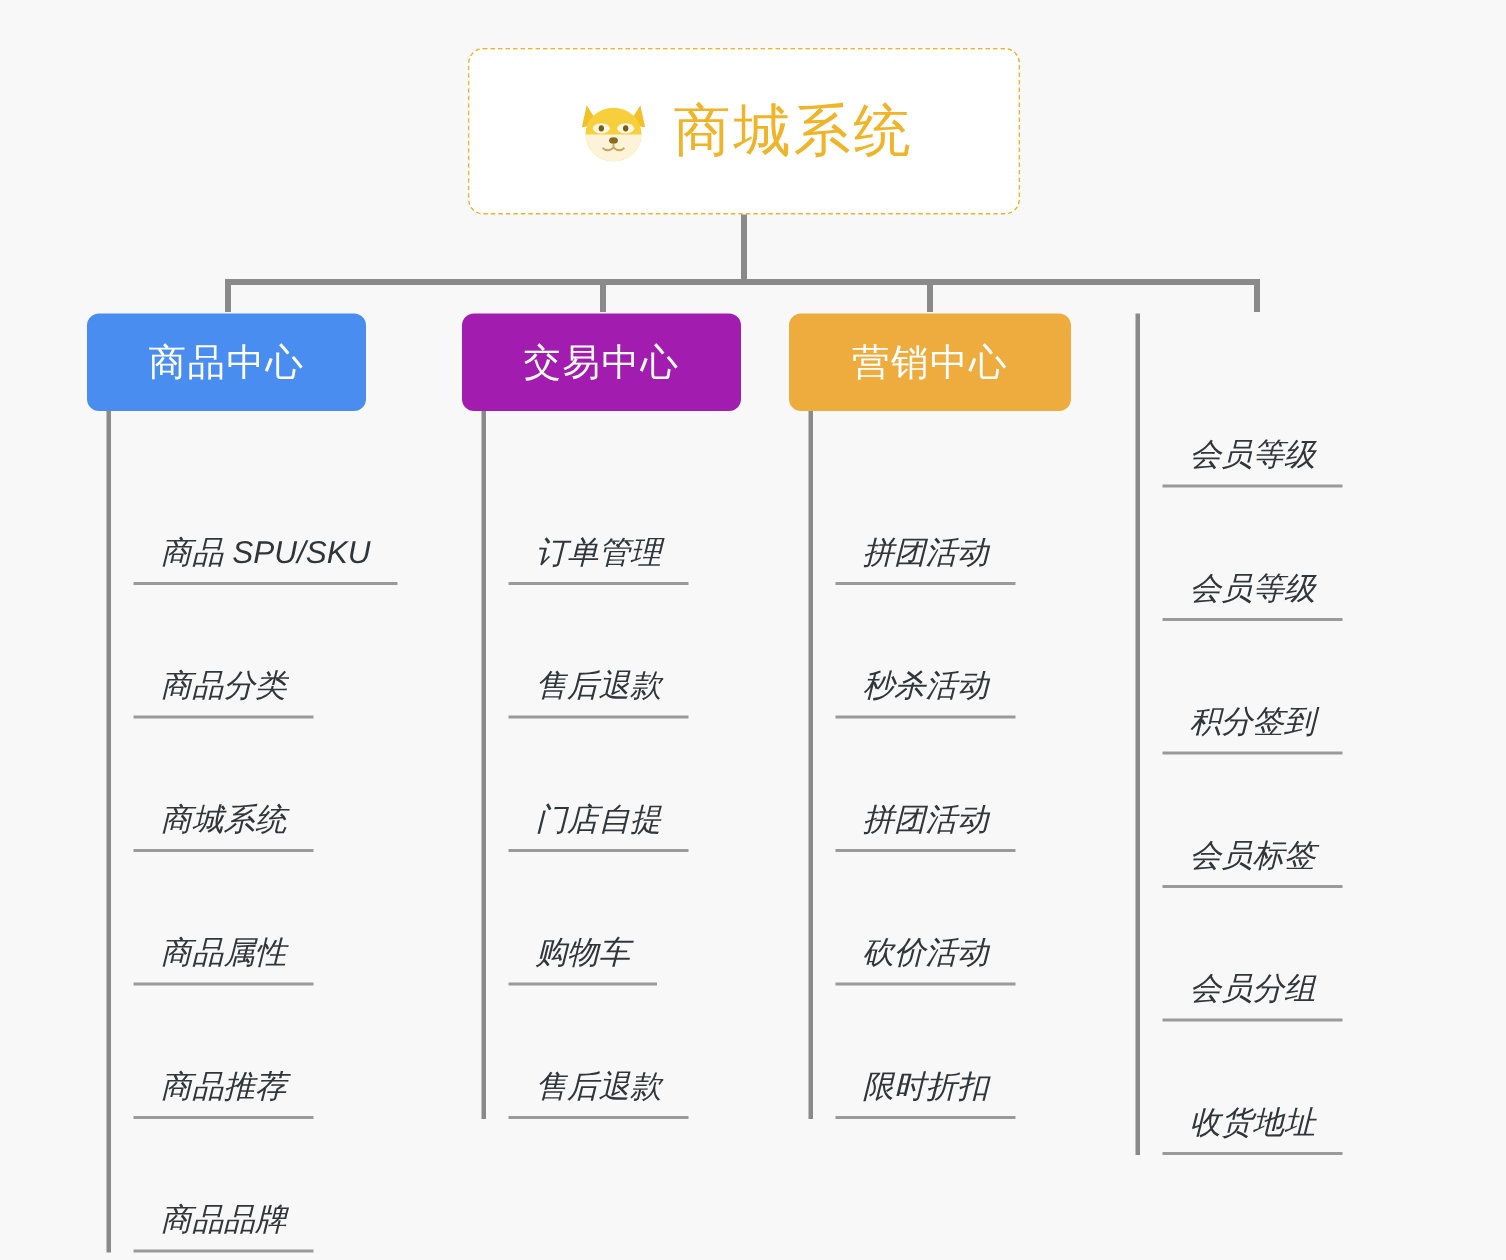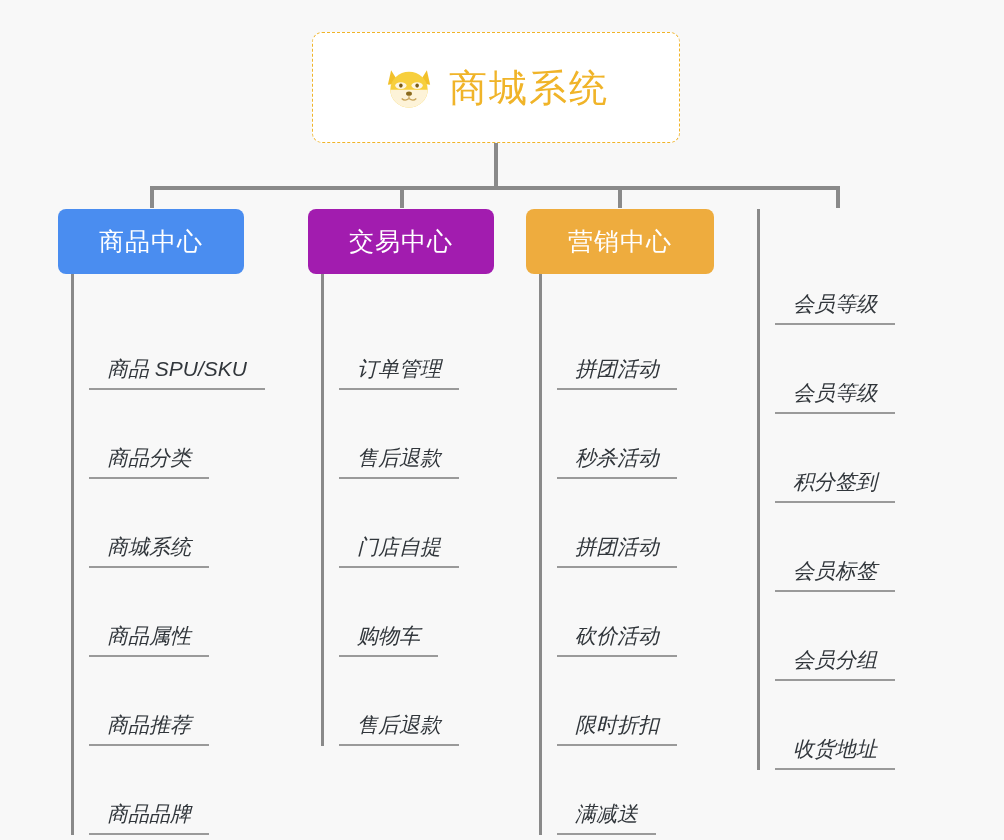--- a/index.html
+++ b/index.html
@@ -238,23 +238,20 @@
           </div>
         <div class="child-item">
             <span class="child-label">拼团活动</span>
           </div>
         <div class="child-item">
             <span class="child-label">砍价活动</span>
           </div>
         <div class="child-item">
             <span class="child-label">限时折扣</span>
           </div>
-        <div class="child-item">
-            <span class="child-label">满减送</span>
-          </div>
       </div>
     </div>
 
     <div class="column c4">
       <div class="child-list">
         <div class="child-item">
             <span class="child-label">会员等级</span>
           </div>
         <div class="child-item">
             <span class="child-label">会员等级</span>

